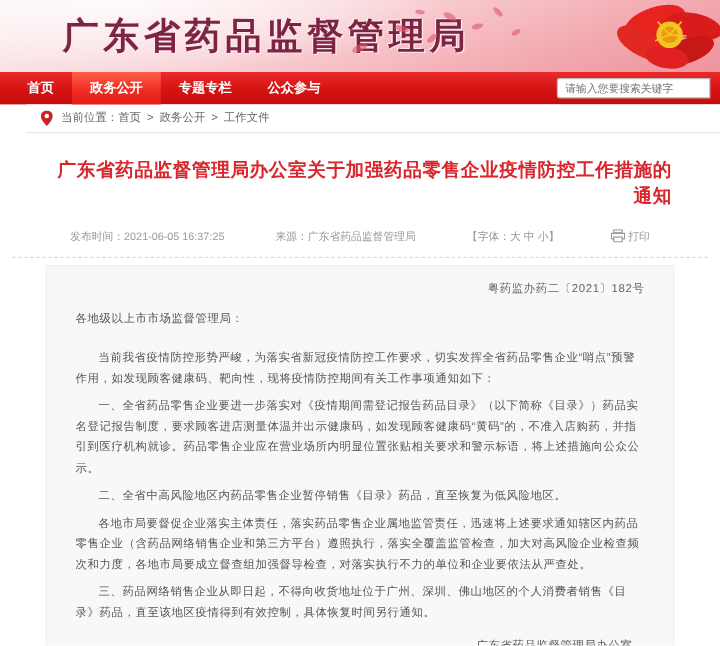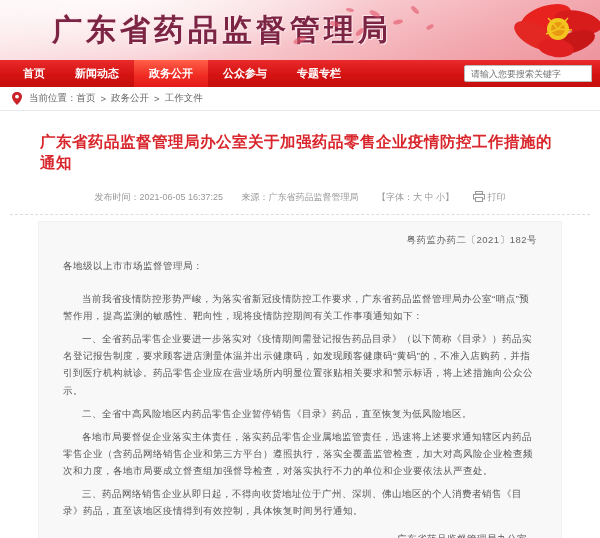--- a/index.html
+++ b/index.html
@@ -22,33 +22,33 @@
     background:linear-gradient(180deg,#ea2a2b 0%,#d41312 55%,#c50e0e 100%); padding:0 8px; }
   .nav a { display:flex; align-items:center; padding:0 15px; color:#fff; font-size:11px;
     font-weight:bold; text-decoration:none; white-space:nowrap; }
   .nav a.active { background:linear-gradient(180deg,#ff5f48 0%,#ef2a22 60%,#e31b1a 100%); }
   .nav-search { margin-left:auto; display:flex; align-items:center; gap:0; }
   .nav-search input { width:128px; height:17px; border:1px solid #bbb; border-radius:2px 0 0 2px;
     font-size:9px; padding:0 6px; color:#666; outline:none; }
 
   
   .crumbbar { display:flex; align-items:center; height:24px; padding:0 12px;
-    background:#fff; border-bottom:1px solid #e8e8e8; }
+    background:#fff; border-bottom:1px solid #e8e8e8;margin-left:22px; }
   .crumbbar .pin { margin-right:7px; display:flex; }
   .crumbbar, .crumbbar span, .crumbbar a { font-size:9.5px; color:#666; }
   .crumbbar a { text-decoration:none; }
   .crumb-sep { margin:0 5px; color:#999; }
 
   
   .article { position:relative; height:426px; }
-  .doc-title { margin:21px 40px 0; text-align:left; font-size:15.5px; font-weight:bold;
+  .doc-title { margin:21px 40px 0; text-align:right; font-size:15.5px; font-weight:bold;
     color:#d9262c; letter-spacing:.5px; }
   .meta { margin-top:17px; text-align:center; font-size:9px; color:#999; }
   .meta b { font-weight:normal; color:#999; }
-  .meta .seg { margin:0 8px; }
+  .meta .seg { margin:0 20px; }
   .meta .print-icon { vertical-align:-2px; margin-right:3px; }
   .dash-sep { margin:10px 10px 0; border-top:1px dashed #ddd; }
 
   .content-box { margin:6px 38px 0; background:#f8f8f8; border:1px solid #f0f0f0;
     padding:12px 24px 10px; color:#555; font-size:9.5px; letter-spacing:.5px; }
   .doc-number { text-align:right; color:#666; margin-bottom:10px; }
   .salutation { margin-bottom:16px; line-height:1.8; }
   .content-box p.para { text-indent:2em; line-height:1.8; margin:6px 0; }
   .sign-block { text-align:right; padding-right:10px; margin-top:12px; }
   .sign-office { line-height:1.6; }
@@ -87,24 +87,23 @@
             <line x1="72" y1="33" x2="82" y2="22"></line>
           <line x1="72" y1="33" x2="86" y2="34"></line>
             <line x1="72" y1="33" x2="60" y2="38"></line>
         </g>
       </g>
     </svg>
   </div>
 
   <div class="nav">
     <a href="#">首页</a>
-    <a href="#">新闻动态</a>
     <a href="#" class="active">政务公开</a>
+    <a href="#">专题专栏</a>
     <a href="#">公众参与</a>
-    <a href="#">专题专栏</a>
     <div class="nav-search">
       <input type="text" placeholder="请输入您要搜索关键字" style="">
 
     </div>
   </div>
 
   <div class="crumbbar">
     <span class="pin">
       <svg width="10" height="13" viewBox="0 0 10 13">
         <path d="M5 0C2.2 0 0 2.1 0 4.7 0 8.2 5 13 5 13s5-4.8 5-8.3C10 2.1 7.8 0 5 0z" fill="#cb2229"></path>
@@ -131,21 +130,21 @@
           <rect x="0.5" y="3.5" width="11" height="4.5" fill="none" stroke="#999" stroke-width="1"></rect>
           <rect x="2.5" y="6.5" width="7" height="4" fill="#fff" stroke="#999" stroke-width="1"></rect>
         </svg><span>打印</span></span>
     </div>
 
     <div class="dash-sep"></div>
 
     <div class="content-box">
       <div class="doc-number">粤药监办药二〔2021〕182号</div>
       <div class="salutation">各地级以上市市场监督管理局：</div>
-      <p class="para">当前我省疫情防控形势严峻，为落实省新冠疫情防控工作要求，广东省药品监督管理局办公室“哨点”预警作用，提高监测的敏感性、靶向性，现将疫情防控期间有关工作事项通知如下：</p>
+      <p class="para">当前我省疫情防控形势严峻，为落实省新冠疫情防控工作要求，切实发挥全省药品零售企业“哨点”预警作用，如发现顾客健康码、靶向性，现将疫情防控期间有关工作事项通知如下：</p>
       <p class="para">一、全省药品零售企业要进一步落实对《疫情期间需登记报告药品目录》（以下简称《目录》）药品实名登记报告制度，要求顾客进店测量体温并出示健康码，如发现顾客健康码“黄码”的，不准入店购药，并指引到医疗机构就诊。药品零售企业应在营业场所内明显位置张贴相关要求和警示标语，将上述措施向公众公示。</p>
       <p class="para">二、全省中高风险地区内药品零售企业暂停销售《目录》药品，直至恢复为低风险地区。</p>
       <p class="para">各地市局要督促企业落实主体责任，落实药品零售企业属地监管责任，迅速将上述要求通知辖区内药品零售企业（含药品网络销售企业和第三方平台）遵照执行，落实全覆盖监管检查，加大对高风险企业检查频次和力度，各地市局要成立督查组加强督导检查，对落实执行不力的单位和企业要依法从严查处。</p>
       <p class="para">三、药品网络销售企业从即日起，不得向收货地址位于广州、深圳、佛山地区的个人消费者销售《目录》药品，直至该地区疫情得到有效控制，具体恢复时间另行通知。</p>
       <div class="sign-block">
         <div class="sign-office">广东省药品监督管理局办公室</div>
 
       </div>
     </div>
 

